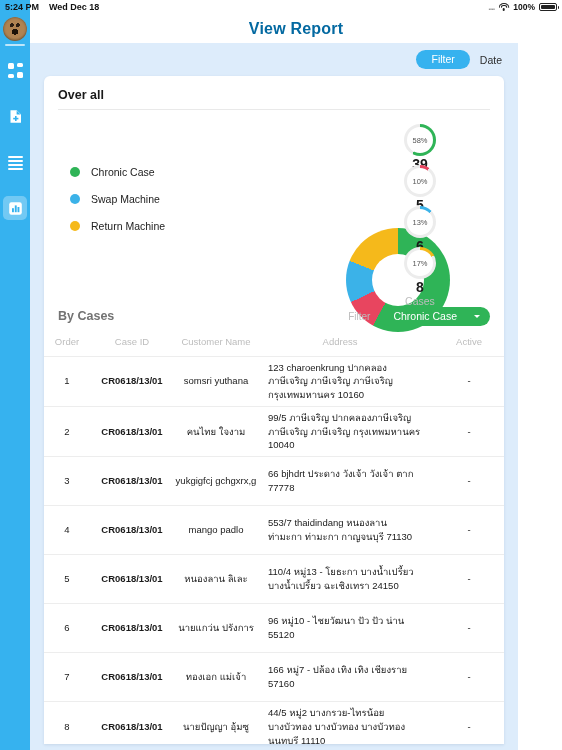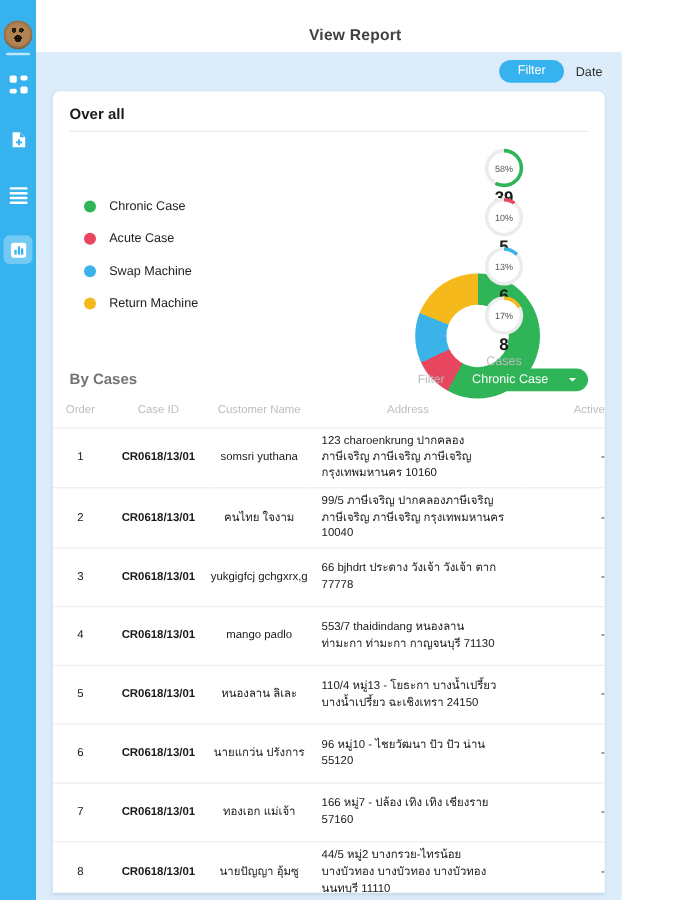--- a/index.html
+++ b/index.html
@@ -97,21 +97,21 @@
   .ico-list i:nth-child(2){ top: 5px; }
   .ico-list i:nth-child(3){ top: 9px; }
   .ico-list i:nth-child(4){ top: 13px; }
 
   
   .topbar {
     position: absolute; top: 14px; left: 30px; width: 532px; height: 29px;
     background: #ffffff; display: flex; align-items: center; justify-content: center;
     z-index: 20;
   }
-  .topbar-title { color: #404040; font-size: 13px; font-weight: bold; letter-spacing: .2px; }
+  .topbar-title { color: #0369a1; font-size: 16px; font-weight: bold; letter-spacing: .2px; }
 
   
   .page {
     position: absolute; top: 43px; left: 30px; width: 488px; height: 707px;
     background: #ddecfb;
   }
   .toolbar {
     height: 33px; display: flex; align-items: center; justify-content: flex-end;
     padding-right: 16px; gap: 10px;
   }
@@ -191,28 +191,44 @@
   }
   table.cases td {
     font-size: 9.5px; color: #1a1a1a; vertical-align: middle;
     border-top: 1px solid #ededed; height: 49px; padding: 4px 0;
     line-height: 1.45;
   }
   .c-order { width: 46px; text-align: center; }
   .c-id    { width: 84px; text-align: center; font-weight: bold; }
   .c-name  { width: 84px; text-align: center; }
   .c-addr  { padding-left: 10px !important; padding-right: 12px !important; }
-  .c-active{ width: 70px; text-align: right; color: #555; }
+  .c-active{ width: 70px; text-align: center; color: #555; }
   th.c-addr { text-align: center; padding-left: 0 !important; }
 </style>
 </head>
 <body>
 
 <div id="app">
 
+  <div class="statusbar">
+    <span class="sb-time">5:24 PM</span>
+    <span class="sb-date">Wed Dec 18</span>
+    <span class="sb-right">
+      <span class="sb-dots">....</span>
+      <span class="wifi-ico">
+          <i></i>
+          <i></i>
+          <i></i>
+        </span>
+      <span>100%</span>
+      <span class="batt">
+          <span></span>
+        </span>
+    </span>
+  </div>
 
   <div class="sidebar">
     <div class="sb-avatar-wrap">
       <div class="avatar"></div>
       <div class="avatar-underline"></div>
     </div>
     <div class="nav">
 
       <div class="nav-item">
         <div class="hit">
@@ -282,24 +298,20 @@
       <div class="sec-rule"></div>
 
       <div class="overall">
 
         <div class="legend">
           <div class="legend-row">
             <span class="dot" style="background:#2fb457"></span>
             <span class="legend-label">Chronic Case</span>
           </div>
           <div class="legend-row">
-            <span class="dot" style="background:#e8455f"></span>
-            <span class="legend-label">Acute Case</span>
-          </div>
-          <div class="legend-row">
             <span class="dot" style="background:#3bb2e8"></span>
             <span class="legend-label">Swap Machine</span>
           </div>
           <div class="legend-row">
             <span class="dot" style="background:#f5b91b"></span>
             <span class="legend-label">Return Machine</span>
           </div>
         </div>
 
         <div class="donut-wrap">

